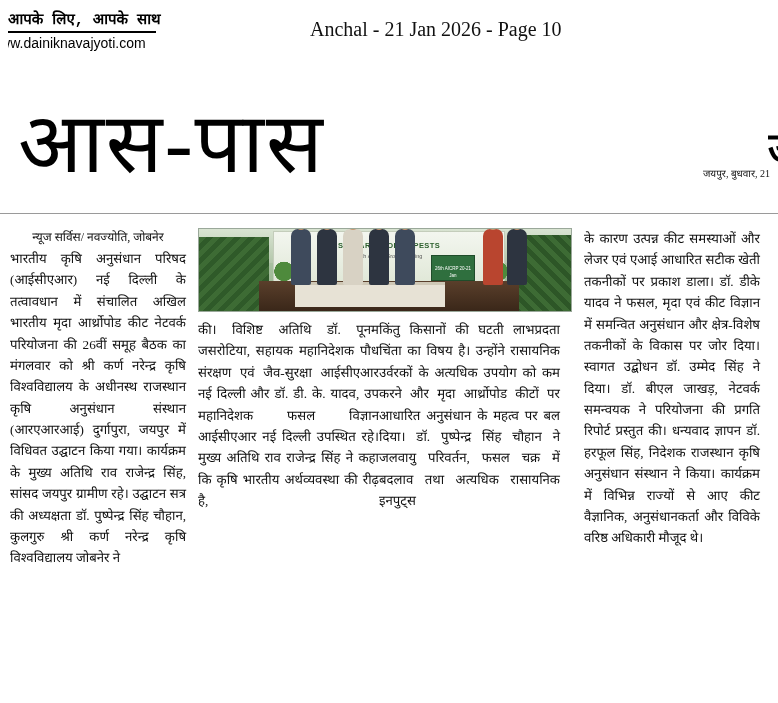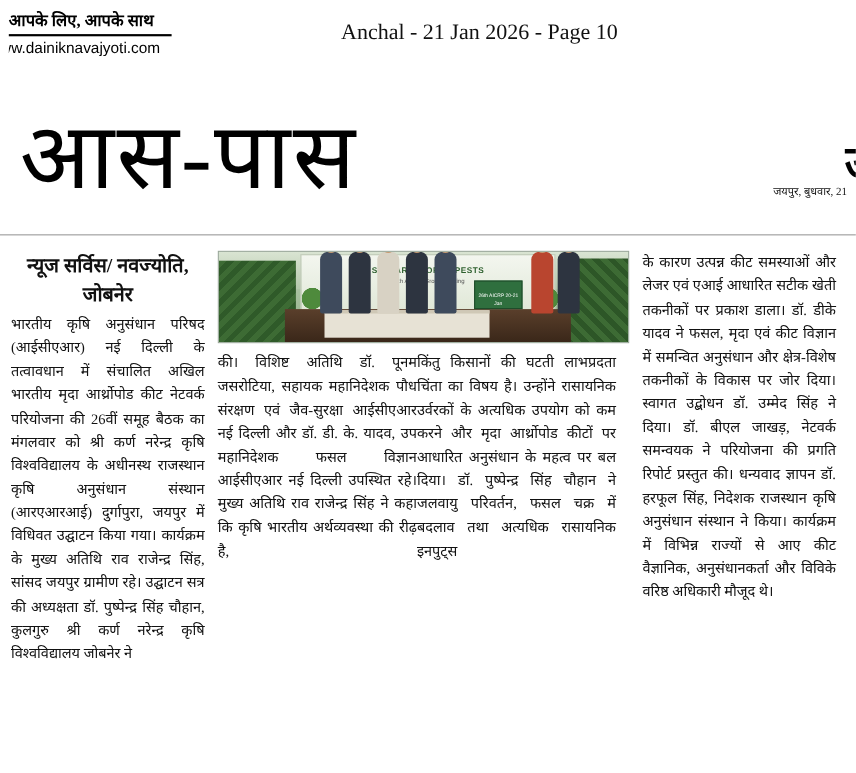--- a/index.html
+++ b/index.html
@@ -26,21 +26,21 @@
   .masthead-title {
     font-family: "Liberation Serif", serif;
     font-weight: bold;
     font-size: 35px;
     letter-spacing: -0.5px;
     line-height: 1.05;
     color: #000;
     white-space: nowrap;
   }
   .masthead-tagline {
-    font-family: Liberation Serif, serif;
+    font-family: Liberation Mono, monospace;
     font-weight: bold;
     font-size: 15px;
     color: #000;
     margin-top: 2px;
     white-space: nowrap;
   }
   .masthead-rule {
     width: 148px;
     height: 2px;
     background: #000;
@@ -137,22 +137,22 @@
     font-size: 13.2px;
     line-height: 1.62;
     text-align: justify;
     color: #111;
     position: relative;
   }
   .col p {
     margin: 0;
   }
   .byline {
-    font-weight: bold;
-    font-size: 18px;
+    font-weight: normal;
+    font-size: 12px;
     text-align: center;
     line-height: 1.5;
     margin-bottom: 2px;
   }
   .col-photo {
     width: 374px;
     flex: none;
   }
 
   

